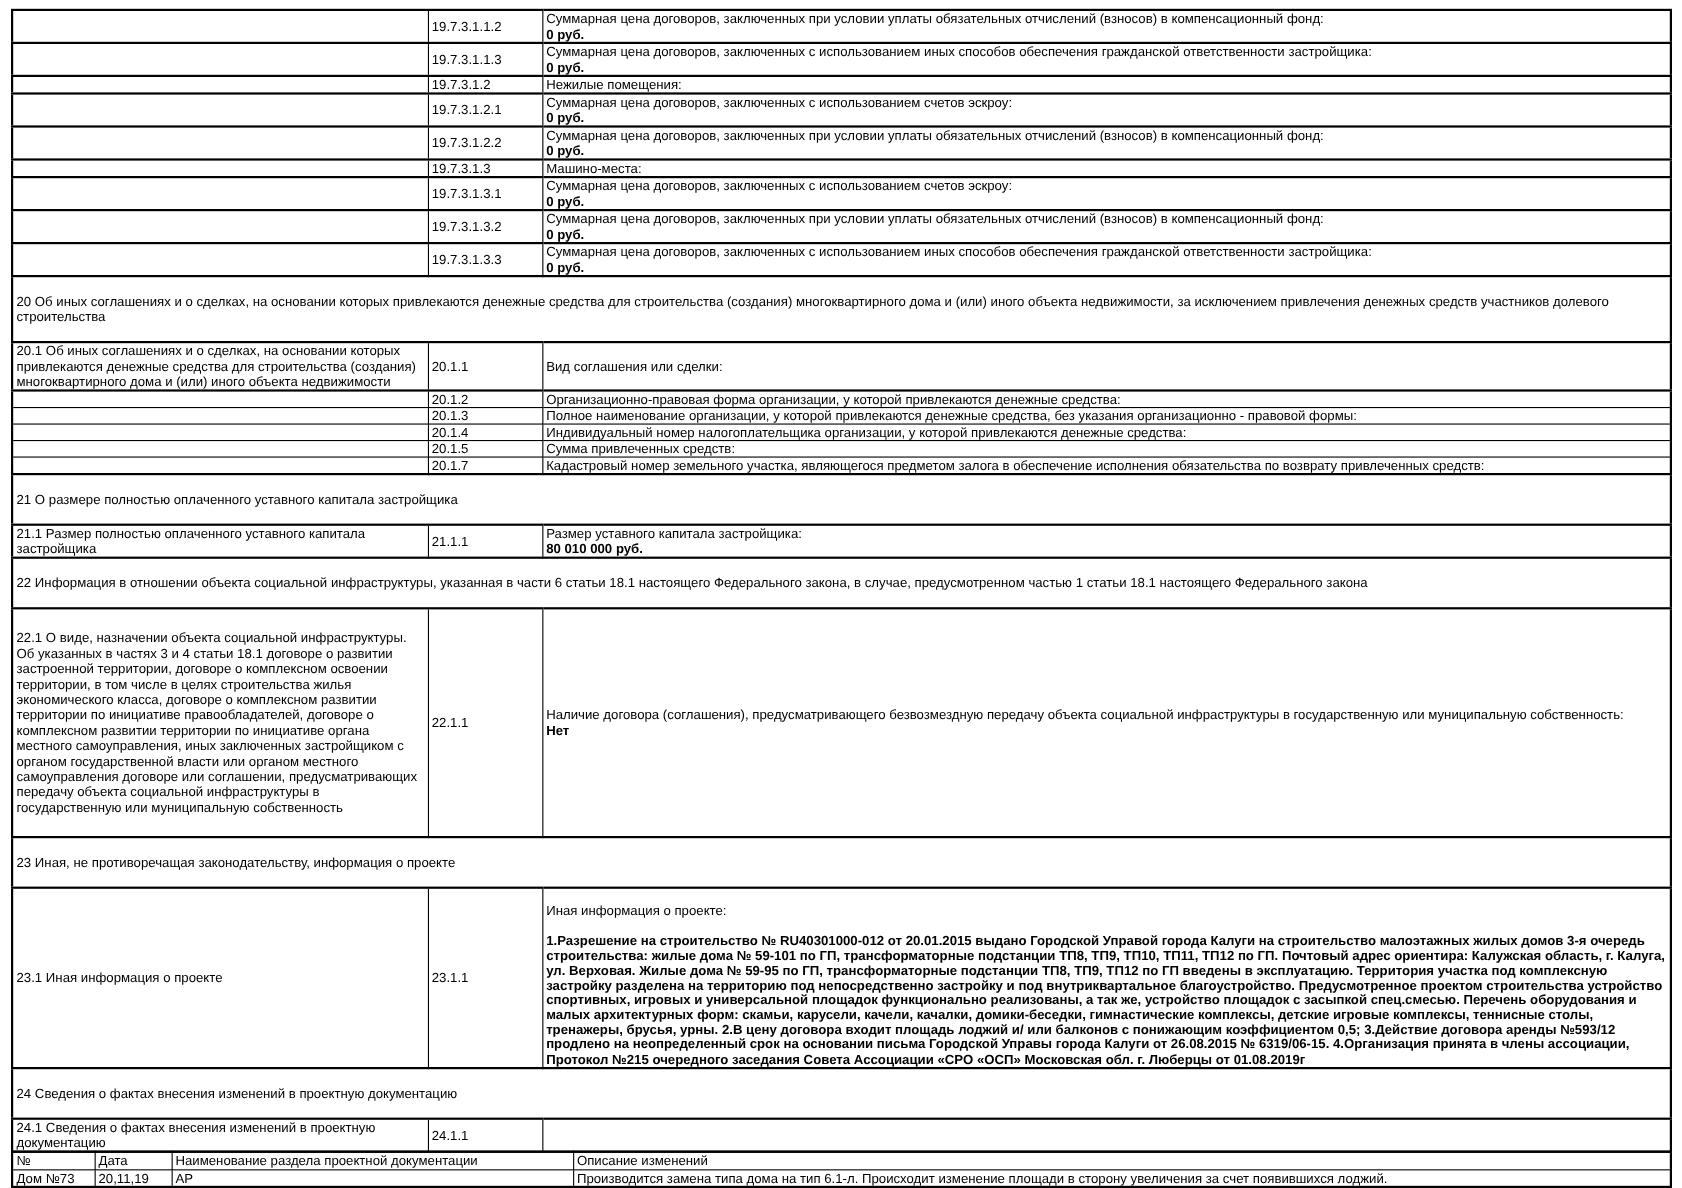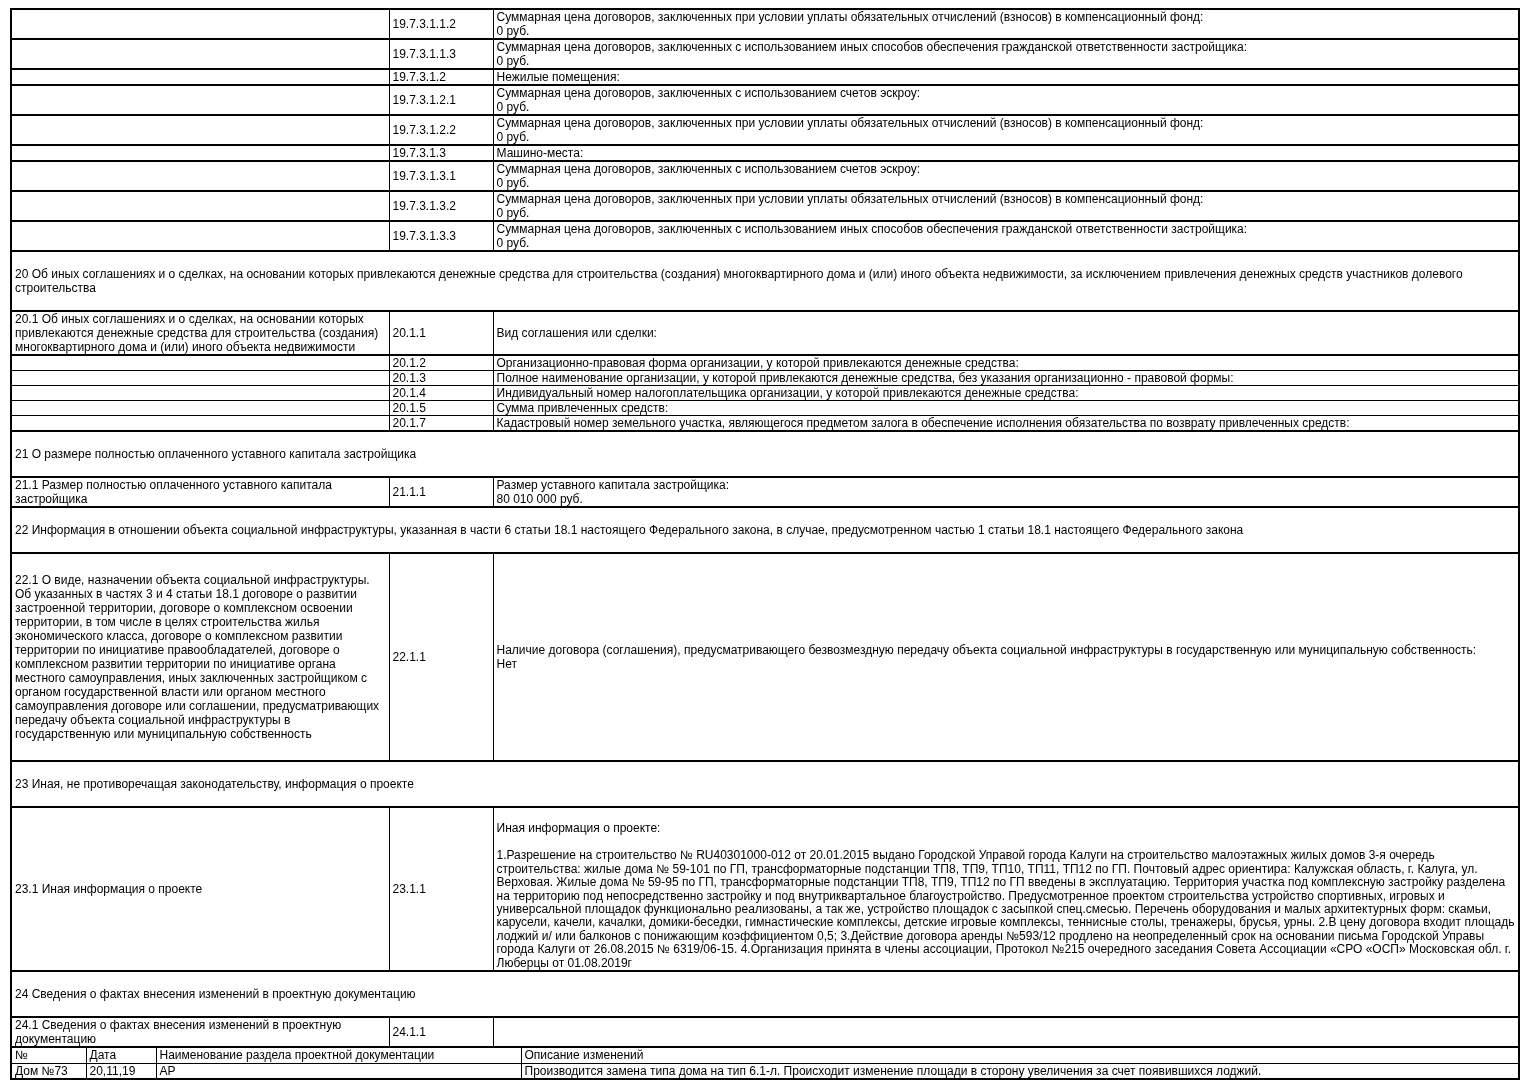--- a/index.html
+++ b/index.html
@@ -20,21 +20,21 @@
   .doc td {
     border: 1px solid #000;
     padding: 0 3px;
     vertical-align: middle;
     line-height: 14px;
     word-wrap: break-word;
     overflow: hidden;
   }
   .doc tr.thick > td { border-top-width: 2px; }
   .doc tr.sec > td { padding: 15px 3px; }
-  .val { font-weight: normal; }
+  .val { font-weight: bold; }
   .dense { line-height: 13.4px; margin-top: 14px; }
   tr.tall > td { height: 208px; }
   table.chg { margin-top: -2px; }
   .chg td { height: 16px; }
 </style>
 </head>
 <body>
 
 <div class="page">
 

